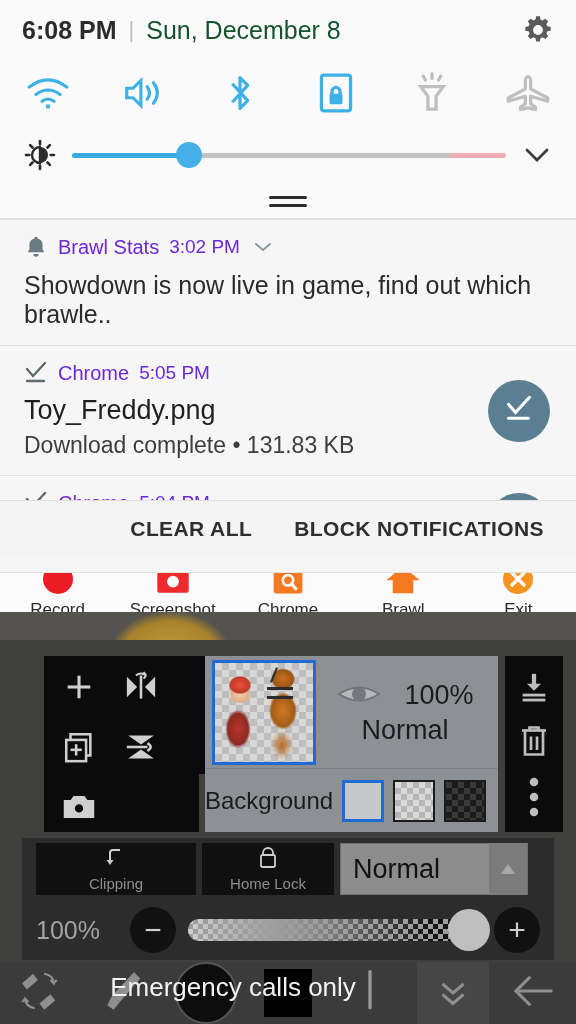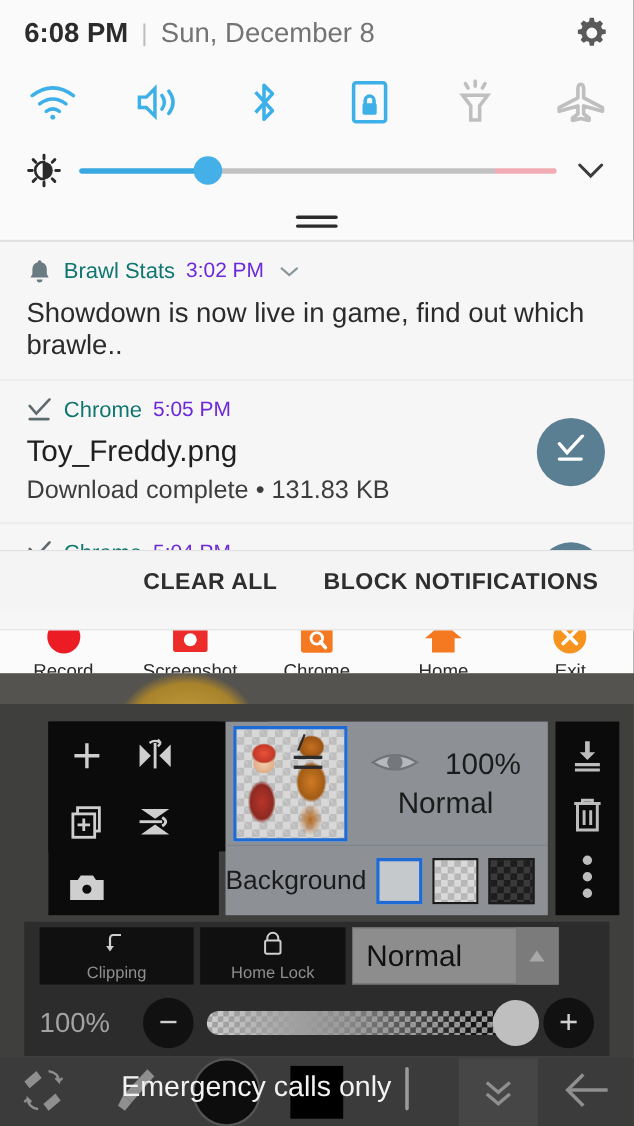--- a/index.html
+++ b/index.html
@@ -137,21 +137,21 @@
     position:absolute; left:22px; top:838px; width:532px; height:122px;
     background:#2c2c2c; z-index:2;
   }
   .bp-row1{ position:absolute; left:0; top:0; width:532px; height:62px;
             display:flex; align-items:center; padding:0 14px; gap:6px; }
   .pill{
     height:52px; background:#101010; display:flex; flex-direction:column;
     align-items:center; justify-content:center; color:#9a9a9a;
   }
   .pill .pl{ font-size:15px; margin-top:1px; color:#8e8e8e; }
-  .pill-clip{ width:140px; }
+  .pill-clip{ width:160px; }
   .pill-alpha{ width:132px; }
   .blend-select{
     width:188px; height:52px; background:#8d8d8d; display:flex;
     align-items:center; border:1px solid #6e6e6e;
   }
   .blend-select .bs-text{ flex:1; font-size:27px; color:#111; padding-left:12px; }
   .blend-select .bs-arrow{
     width:38px; height:52px; background:#7b7b7b;
     display:flex; align-items:center; justify-content:center;
   }
@@ -215,21 +215,21 @@
   
   #shade{
     position:absolute; left:0; top:0; width:576px; height:556px;
     background:#fafafa; z-index:8;
   }
   .qs-header{
     height:60px; display:flex; align-items:center; padding:0 22px;
   }
   .qs-time{ font-size:25px; color:#2b2b2b; font-weight:bold; }
   .qs-sep{ color:#bdbdbd; margin:0 12px; font-size:22px; }
-  .qs-date{ font-size:25px; color:#737373; }
+  .qs-date{ font-size:25px; color:#14532d; }
   .qs-gear{ margin-left:auto; color:#5a5a5a; display:flex; }
 
   .qs-toggles{
     height:66px; display:flex; align-items:center;
   }
   .qs-tog{ flex:1; display:flex; align-items:center; justify-content:center; }
   .qs-tog svg{ display:block; }
 
   .qs-bright{
     height:58px; display:flex; align-items:center; padding:0 24px; gap:16px;
@@ -255,21 +255,21 @@
   .handle-bars i{ display:block; height:3px; background:#2b2b2b; border-radius:2px; }
   .handle-bars i + i{ margin-top:5px; }
 
   .shade-divider{ height:2px; background:#e0e0e0; }
 
   
   .notif{ background:#f6f6f6; padding:14px 24px 16px 24px;
           border-bottom:1px solid #e2e2e2; position:relative; }
   .notif-head{ display:flex; align-items:center; gap:10px; height:26px; }
   .notif-appicon{ color:#6b7b82; display:flex; width:24px; justify-content:center; }
-  .notif-app{ font-size:20px; color:#0f766e; }
+  .notif-app{ font-size:20px; color:#6d28d9; }
   .notif-time{ font-size:19px; color:#6d28d9; }
   .notif-chev{ color:#8b979c; display:flex; margin-left:2px; }
   .notif-title{ font-size:27px; color:#1f1f1f; margin-top:9px; }
   .notif-sub{ font-size:23px; color:#3d3d3d; margin-top:6px; }
   .notif-body{ font-size:25px; color:#2b2b2b; margin-top:11px; }
   .notif-action{
     position:absolute; right:26px; top:50%; transform:translateY(-50%);
     width:62px; height:62px; border-radius:50%; background:#5b7f92;
     display:flex; align-items:center; justify-content:center; color:#fff;
   }
@@ -516,21 +516,21 @@
       </svg>
     </span>
     <span class="gb-label">Chrome</span>
   </div>
   <div class="gb-item">
     <span class="gb-icon">
       <svg width="36" height="32" viewBox="0 0 28 24">
         <path d="M14 2 L27 13 H22 V23 H6 V13 H1 Z" fill="#f57920"></path>
       </svg>
     </span>
-    <span class="gb-label">Home</span>
+    <span class="gb-label">Brawl</span>
   </div>
   <div class="gb-item">
     <span class="gb-icon">
       <svg width="34" height="34" viewBox="0 0 34 34">
         <circle cx="17" cy="17" r="15" fill="#f79420"></circle>
         <path d="M11 11 L23 23 M23 11 L11 23" stroke="#fff" stroke-width="3.4" stroke-linecap="round"></path>
       </svg>
     </span>
     <span class="gb-label">Exit</span>
   </div>

